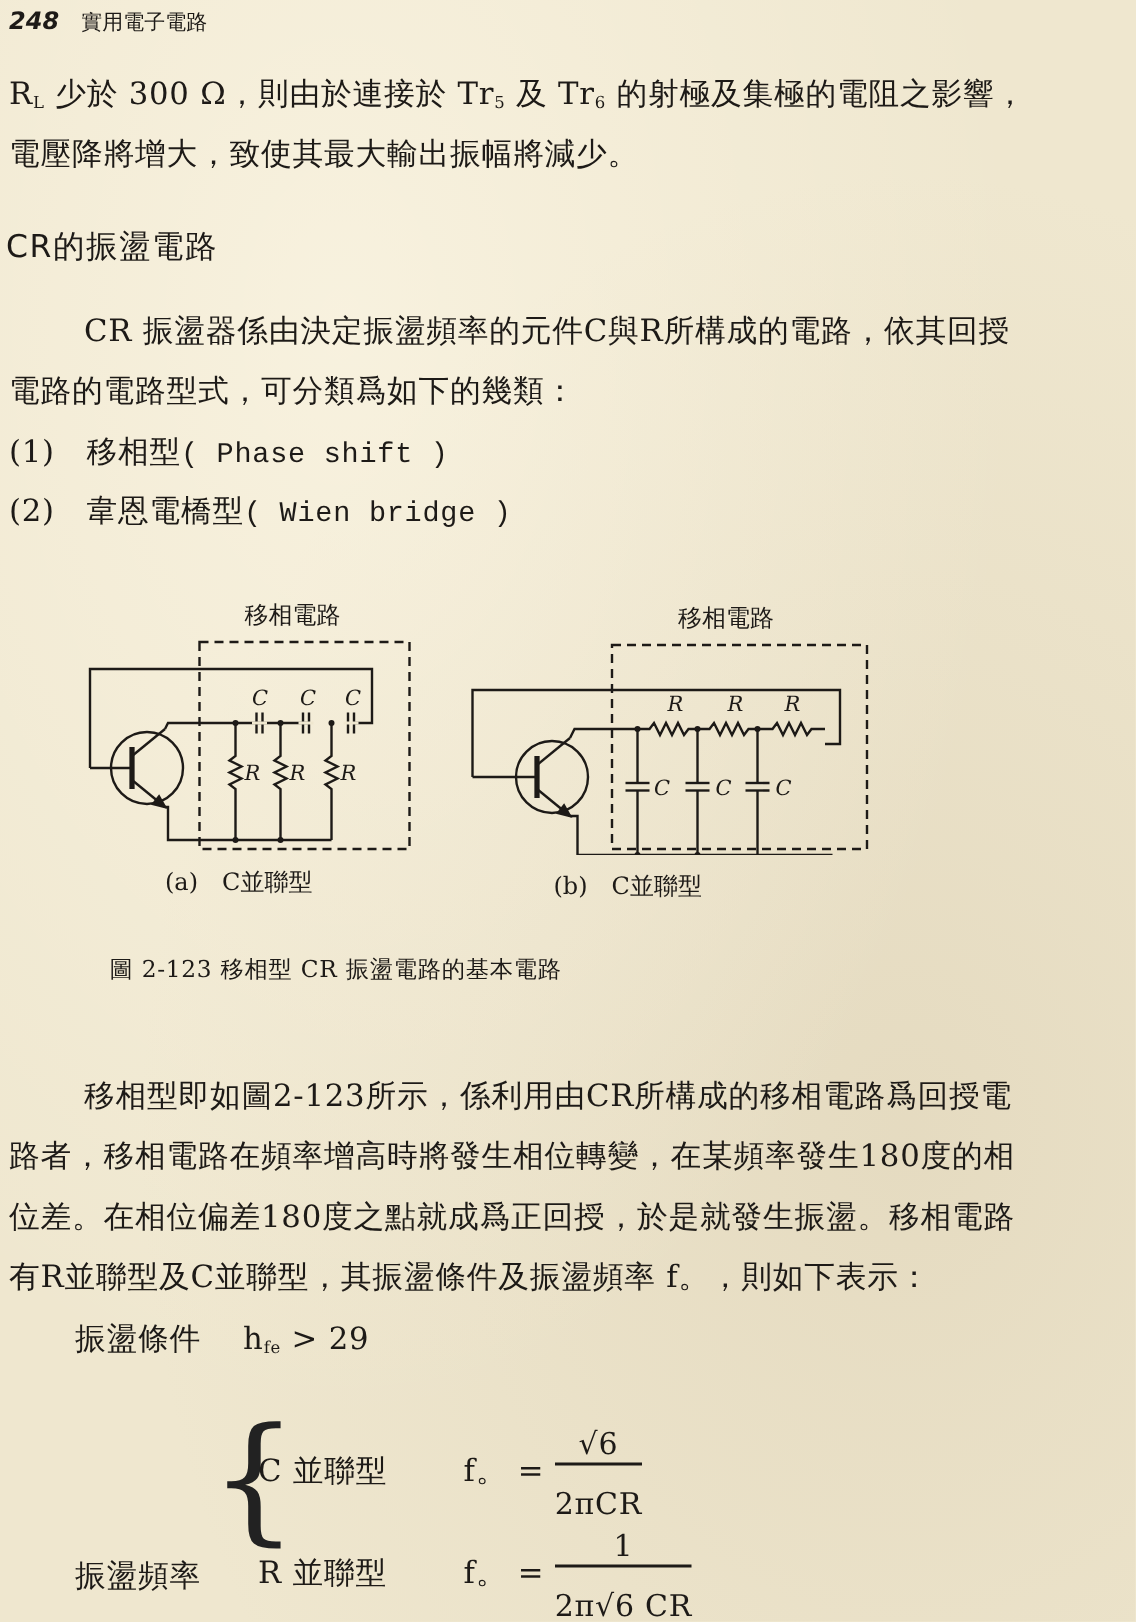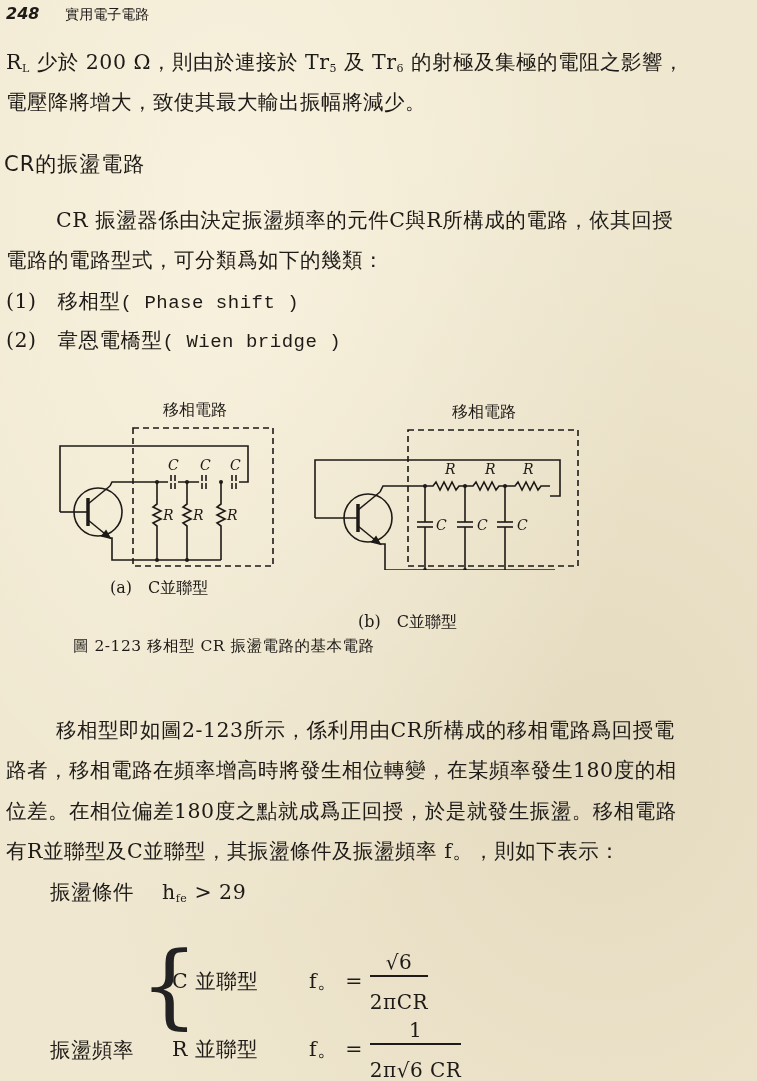--- a/index.html
+++ b/index.html
@@ -11,21 +11,21 @@
   }
   .page-bg {
     position: absolute; inset: 0;
     background:
       radial-gradient(ellipse at 30% 20%, rgba(255,250,235,0.55), rgba(0,0,0,0) 60%),
       radial-gradient(ellipse at 80% 70%, rgba(210,196,165,0.35), rgba(0,0,0,0) 60%);
   }
   .abs { position: absolute; white-space: nowrap; }
   .header { left: 6px; top: 4px; font-size: 15px; }
   .header .pg { font-family: "DejaVu Sans", "Liberation Sans", sans-serif; font-weight: bold; font-style: italic; margin-right: 10px; font-size: 16px; }
-  .header .bk { font-size: 14px; margin-left: 11px; }
+  .header .bk { font-size: 14px; }
   .body-line { font-size: 20.5px; letter-spacing: 0.5px; }
   .section-title { left: 4px; top: 150px; font-size: 21px; font-family: "DejaVu Sans", "Liberation Sans", sans-serif; letter-spacing: 1px; }
   .sub { font-size: 11px; vertical-align: -3px; }
   .underline { text-underline-offset: 4px; }
   .mono { font-family: "Liberation Mono", "DejaVu Sans Mono", monospace; font-size: 19px; }
   .circuit-label { font-size: 16px; }
   .caption { font-size: 15.5px; letter-spacing: 0.5px; }
   .frac { display: inline-block; vertical-align: middle; text-align: center; font-size: 20px; }
   .frac .num { display: block; border-bottom: 2px solid #1d1a17; padding: 0 4px 1px 4px; }
   .frac .den { display: block; padding-top: 13px; }
@@ -37,21 +37,21 @@
 
 <div class="page-bg"></div>
 
 <div class="abs header">
   <span class="pg">248</span>
   <span class="bk">實用電子電路</span>
 </div>
 
 <div class="abs body-line" style="left:6px; top:48px;">
   <span>R</span><span class="sub">L</span>
-  <span>少於 200 Ω，則由於連接於 Tr</span><span class="sub">5</span><span> 及 Tr</span><span class="sub">6</span><span> 的射極及集極的電阻之影響，</span>
+  <span>少於 300 Ω，則由於連接於 Tr</span><span class="sub">5</span><span> 及 Tr</span><span class="sub">6</span><span> 的射極及集極的電阻之影響，</span>
 </div>
 <div class="abs body-line" style="left:6px; top:88px;">電壓降將增大，致使其最大輸出振幅將減少。</div>
 
 <div class="abs section-title">CR的振盪電路</div>
 
 <div class="abs body-line" style="left:56px; top:206px;">CR 振盪器係由決定振盪頻率的元件C與R所構成的電路，依其回授</div>
 <div class="abs body-line" style="left:6px; top:246px;">電路的電路型式，可分類爲如下的幾類：</div>
 
 <div class="abs body-line" style="left:6px; top:287px;">
   <span>(1)</span>&nbsp;&nbsp;
@@ -149,21 +149,21 @@
     <circle cx="120" cy="150" r="2"></circle>
       <circle cx="160" cy="150" r="2"></circle>
   </g>
   <text x="140" y="54">R</text>
   <text x="180" y="54">R</text>
   <text x="218" y="54">R</text>
   <text x="131" y="110">C</text>
   <text x="172" y="110">C</text>
   <text x="212" y="110">C</text>
 </svg>
-<div class="abs circuit-label" style="left:358px; top:581px;margin-top:31px;">(b)　C並聯型</div>
+<div class="abs circuit-label" style="left:369px; top:581px;">(b)　C並聯型</div>
 
 <div class="abs caption" style="left:56px; top:636px;margin-left:17px;">圖 2-123 移相型 CR 振盪電路的基本電路</div>
 
 <div class="abs body-line" style="left:56px; top:716px;">移相型即如圖2-123所示，係利用由CR所構成的移相電路爲回授電</div>
 <div class="abs body-line" style="left:6px; top:756px;">路者，移相電路在頻率增高時將發生相位轉變，在某頻率發生180度的相</div>
 <div class="abs body-line" style="left:6px; top:797px;">位差。在相位偏差180度之點就成爲正回授，於是就發生振盪。移相電路</div>
 <div class="abs body-line" style="left:6px; top:837px;">有R並聯型及C並聯型，其振盪條件及振盪頻率 f。，則如下表示：</div>
 
 <div class="abs body-line" style="left:50px; top:878px;">
   <span>振盪條件</span>&nbsp;&nbsp;&nbsp;

